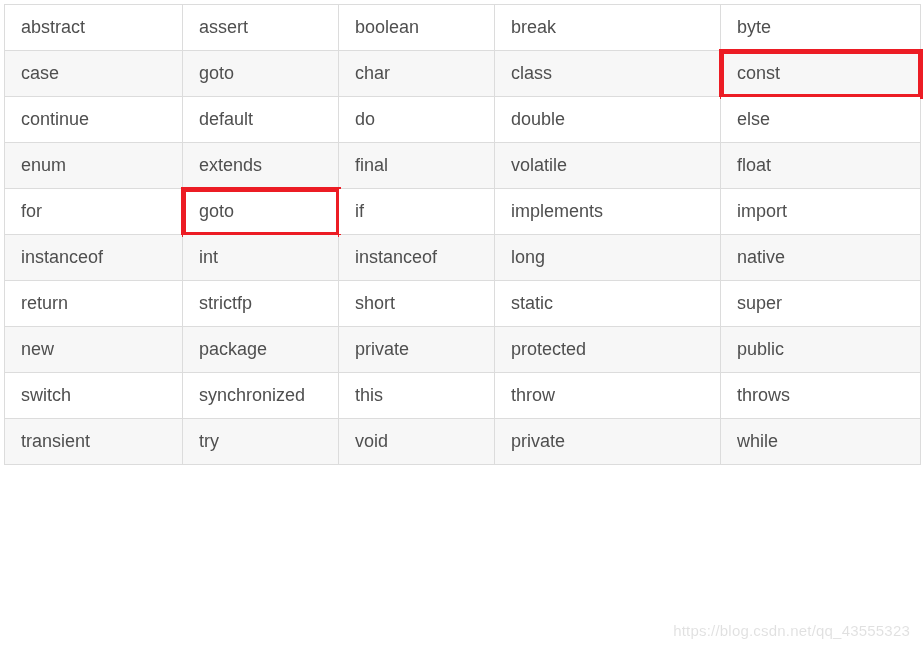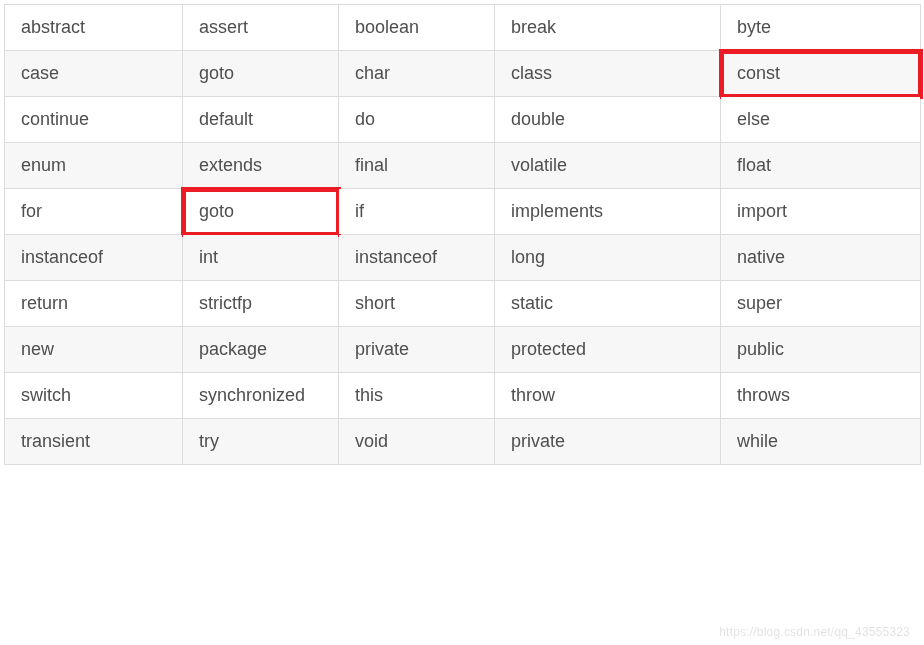--- a/index.html
+++ b/index.html
@@ -32,21 +32,21 @@
   tr:nth-child(even) td { background: #f7f7f7; }
   tr:nth-child(odd)  td { background: #ffffff; }
   .hl {
     outline: 5px solid #ec1c24;
     outline-offset: -3px;
   }
   .watermark {
     position: absolute;
     right: 14px;
     bottom: 6px;
-    font-size: 12px;
+    font-size: 15px;
     color: rgba(0,0,0,0.12);
     pointer-events: none;
     letter-spacing: 0.2px;
   }
 </style>
 </head>
 <body>
 
 <table>
   <colgroup>

